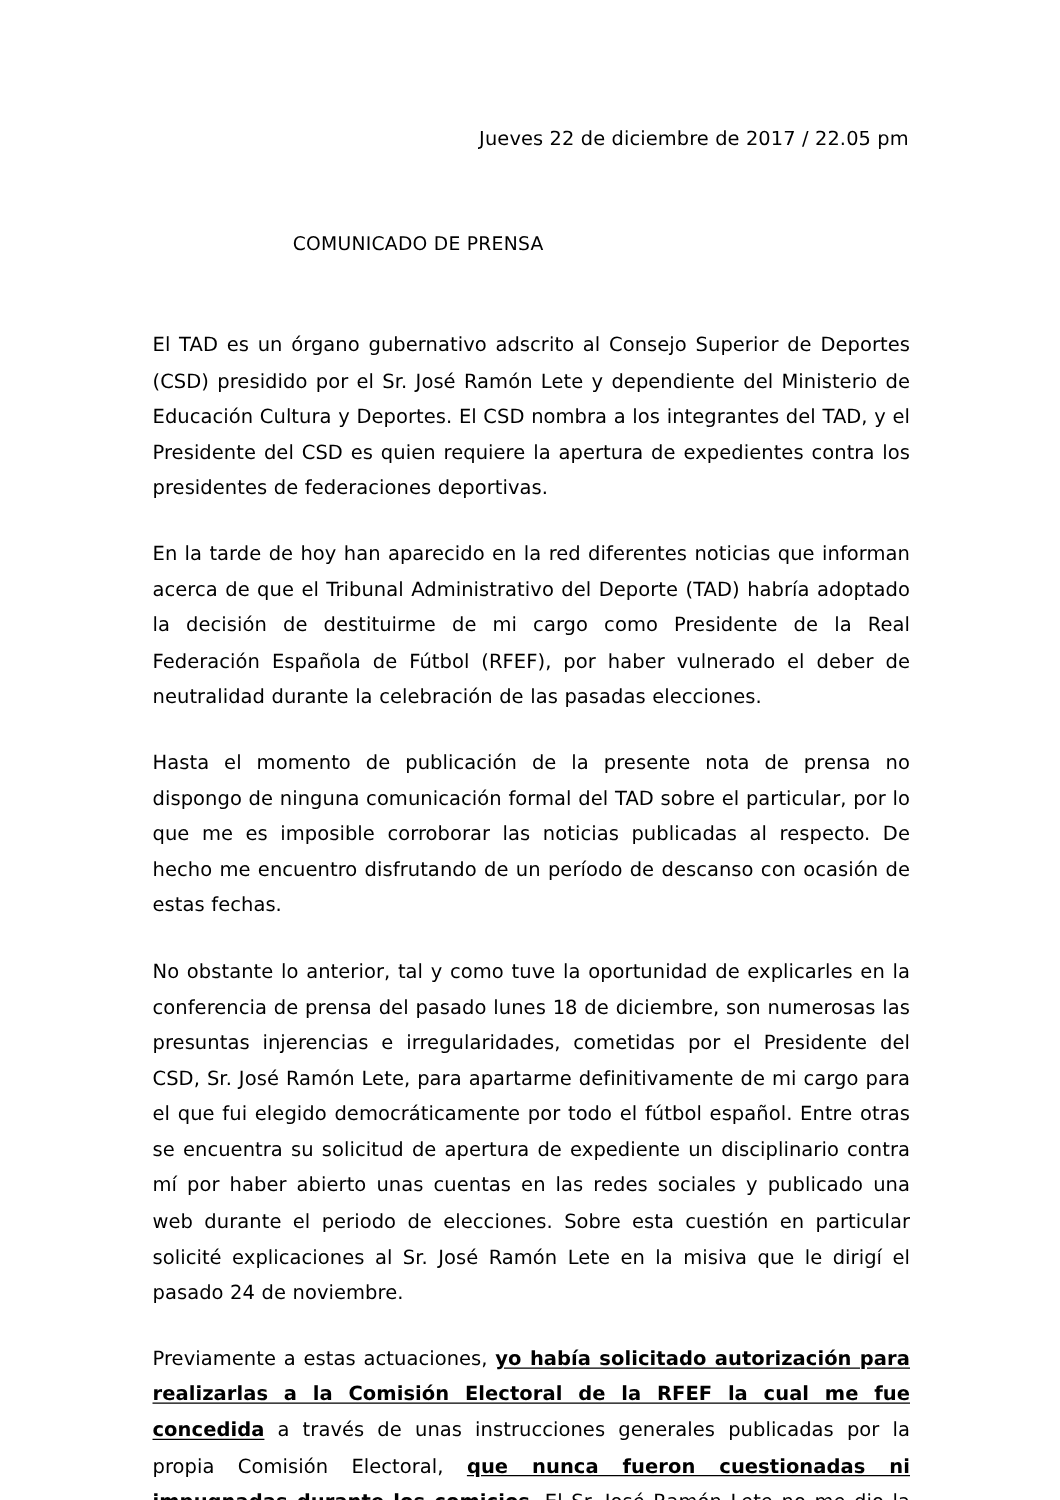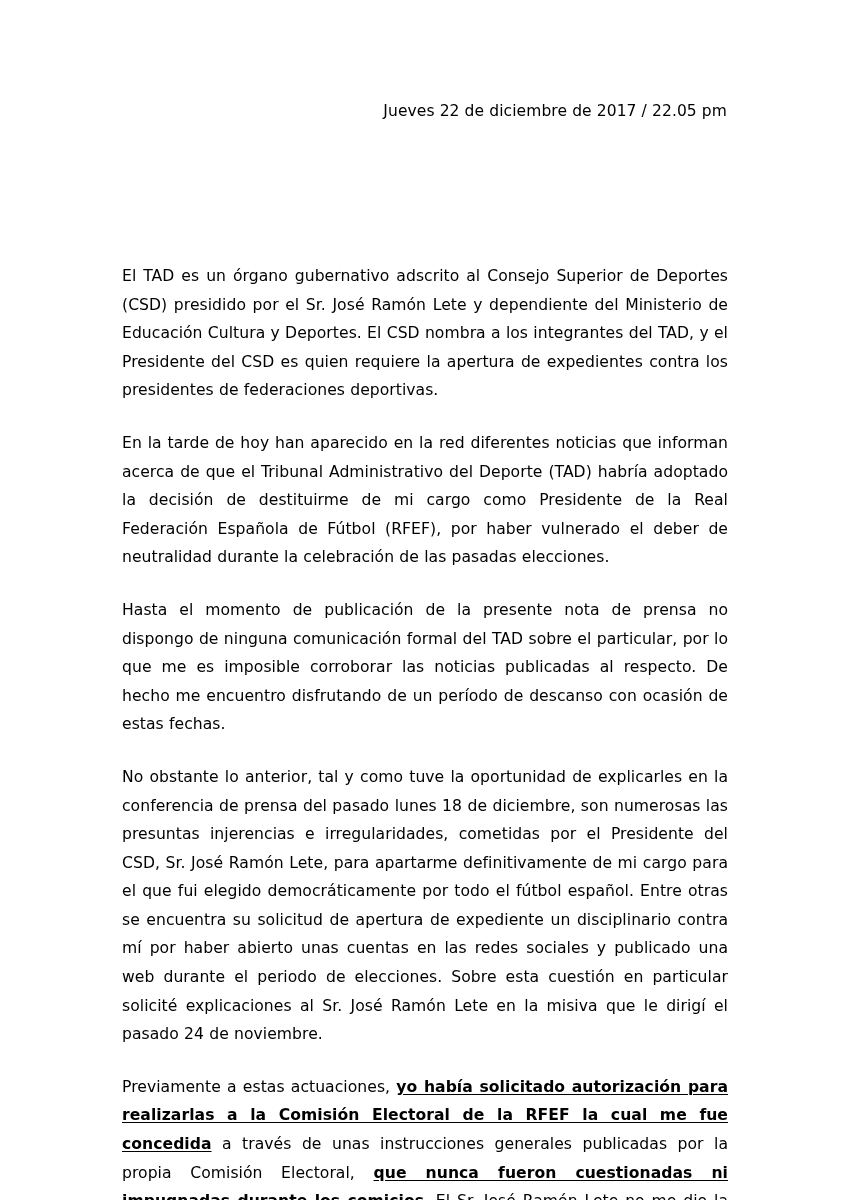--- a/index.html
+++ b/index.html
@@ -67,20 +67,21 @@
     text-underline-offset: 2px;
   }
 </style>
 </head>
 <body>
 
 <div class="page">
 
   <div class="date-line">Jueves 22 de diciembre de 2017 / 22.05 pm</div>
 
+  <div class="doc-heading">COMUNICADO DE PRENSA</div>
 
   <div class="body-block">
 
     <p class="para">El TAD es un órgano gubernativo adscrito al Consejo Superior de Deportes (CSD) presidido por el Sr. José Ramón Lete y dependiente del Ministerio de Educación Cultura y Deportes. El CSD nombra a los integrantes del TAD, y el Presidente del CSD es quien requiere la apertura de expedientes contra los presidentes de federaciones deportivas.</p>
 
     <p class="para">En la tarde de hoy han aparecido en la red diferentes noticias que informan acerca de que el Tribunal Administrativo del Deporte (TAD) habría adoptado la decisión de destituirme de mi cargo como Presidente de la Real Federación Española de Fútbol (RFEF), por haber vulnerado el deber de neutralidad durante la celebración de las pasadas elecciones.</p>
 
     <p class="para">Hasta el momento de publicación de la presente nota de prensa no dispongo de ninguna comunicación formal del TAD sobre el particular, por lo que me es imposible corroborar las noticias publicadas al respecto. De hecho me encuentro disfrutando de un período de descanso con ocasión de estas fechas.</p>
 
     <p class="para">No obstante lo anterior, tal y como tuve la oportunidad de explicarles en la conferencia de prensa del pasado lunes 18 de diciembre, son numerosas las presuntas injerencias e irregularidades, cometidas por el Presidente del CSD, Sr. José Ramón Lete, para apartarme definitivamente de mi cargo para el que fui elegido democráticamente por todo el fútbol español. Entre otras se encuentra su solicitud de apertura de expediente un disciplinario contra mí por haber abierto unas cuentas en las redes sociales y publicado una web durante el periodo de elecciones. Sobre esta cuestión en particular solicité explicaciones al Sr. José Ramón Lete en la misiva que le dirigí el pasado 24 de noviembre.</p>

